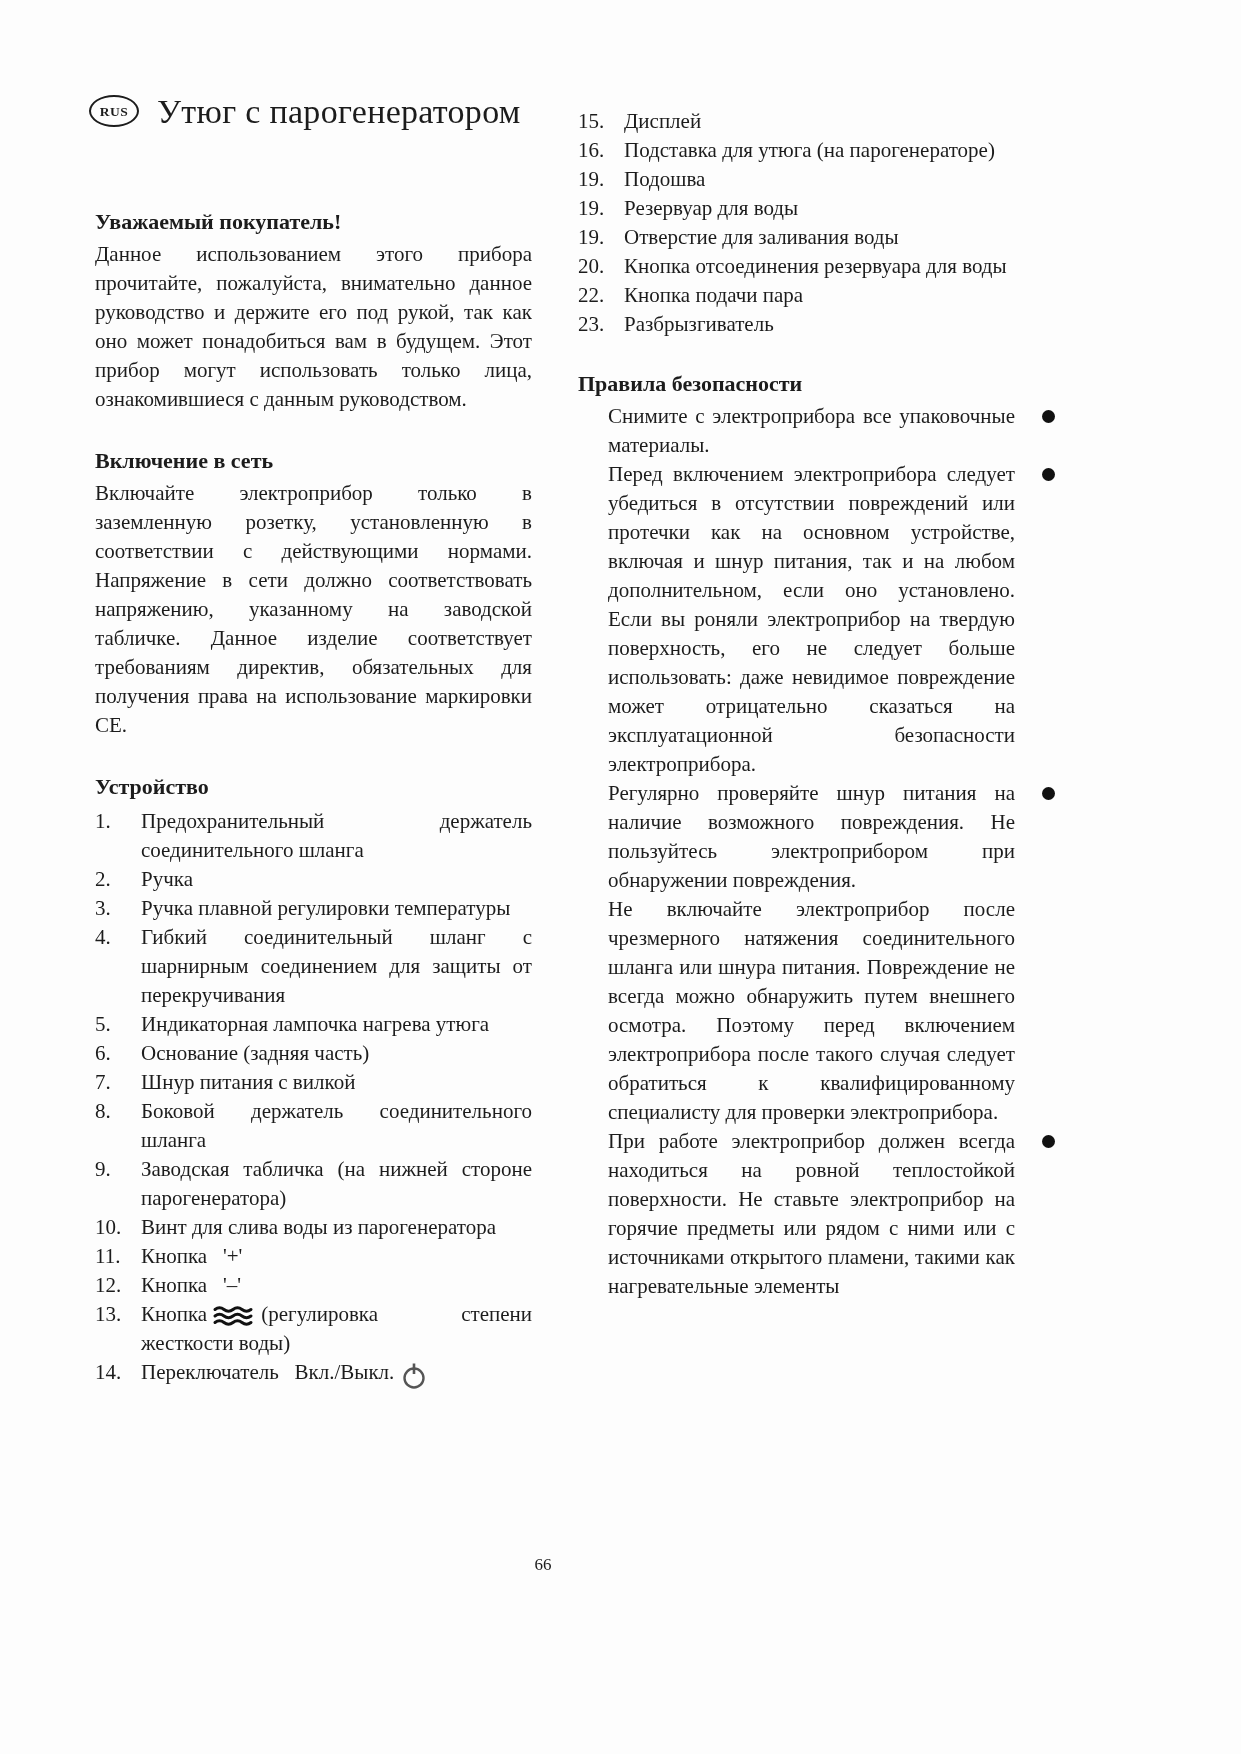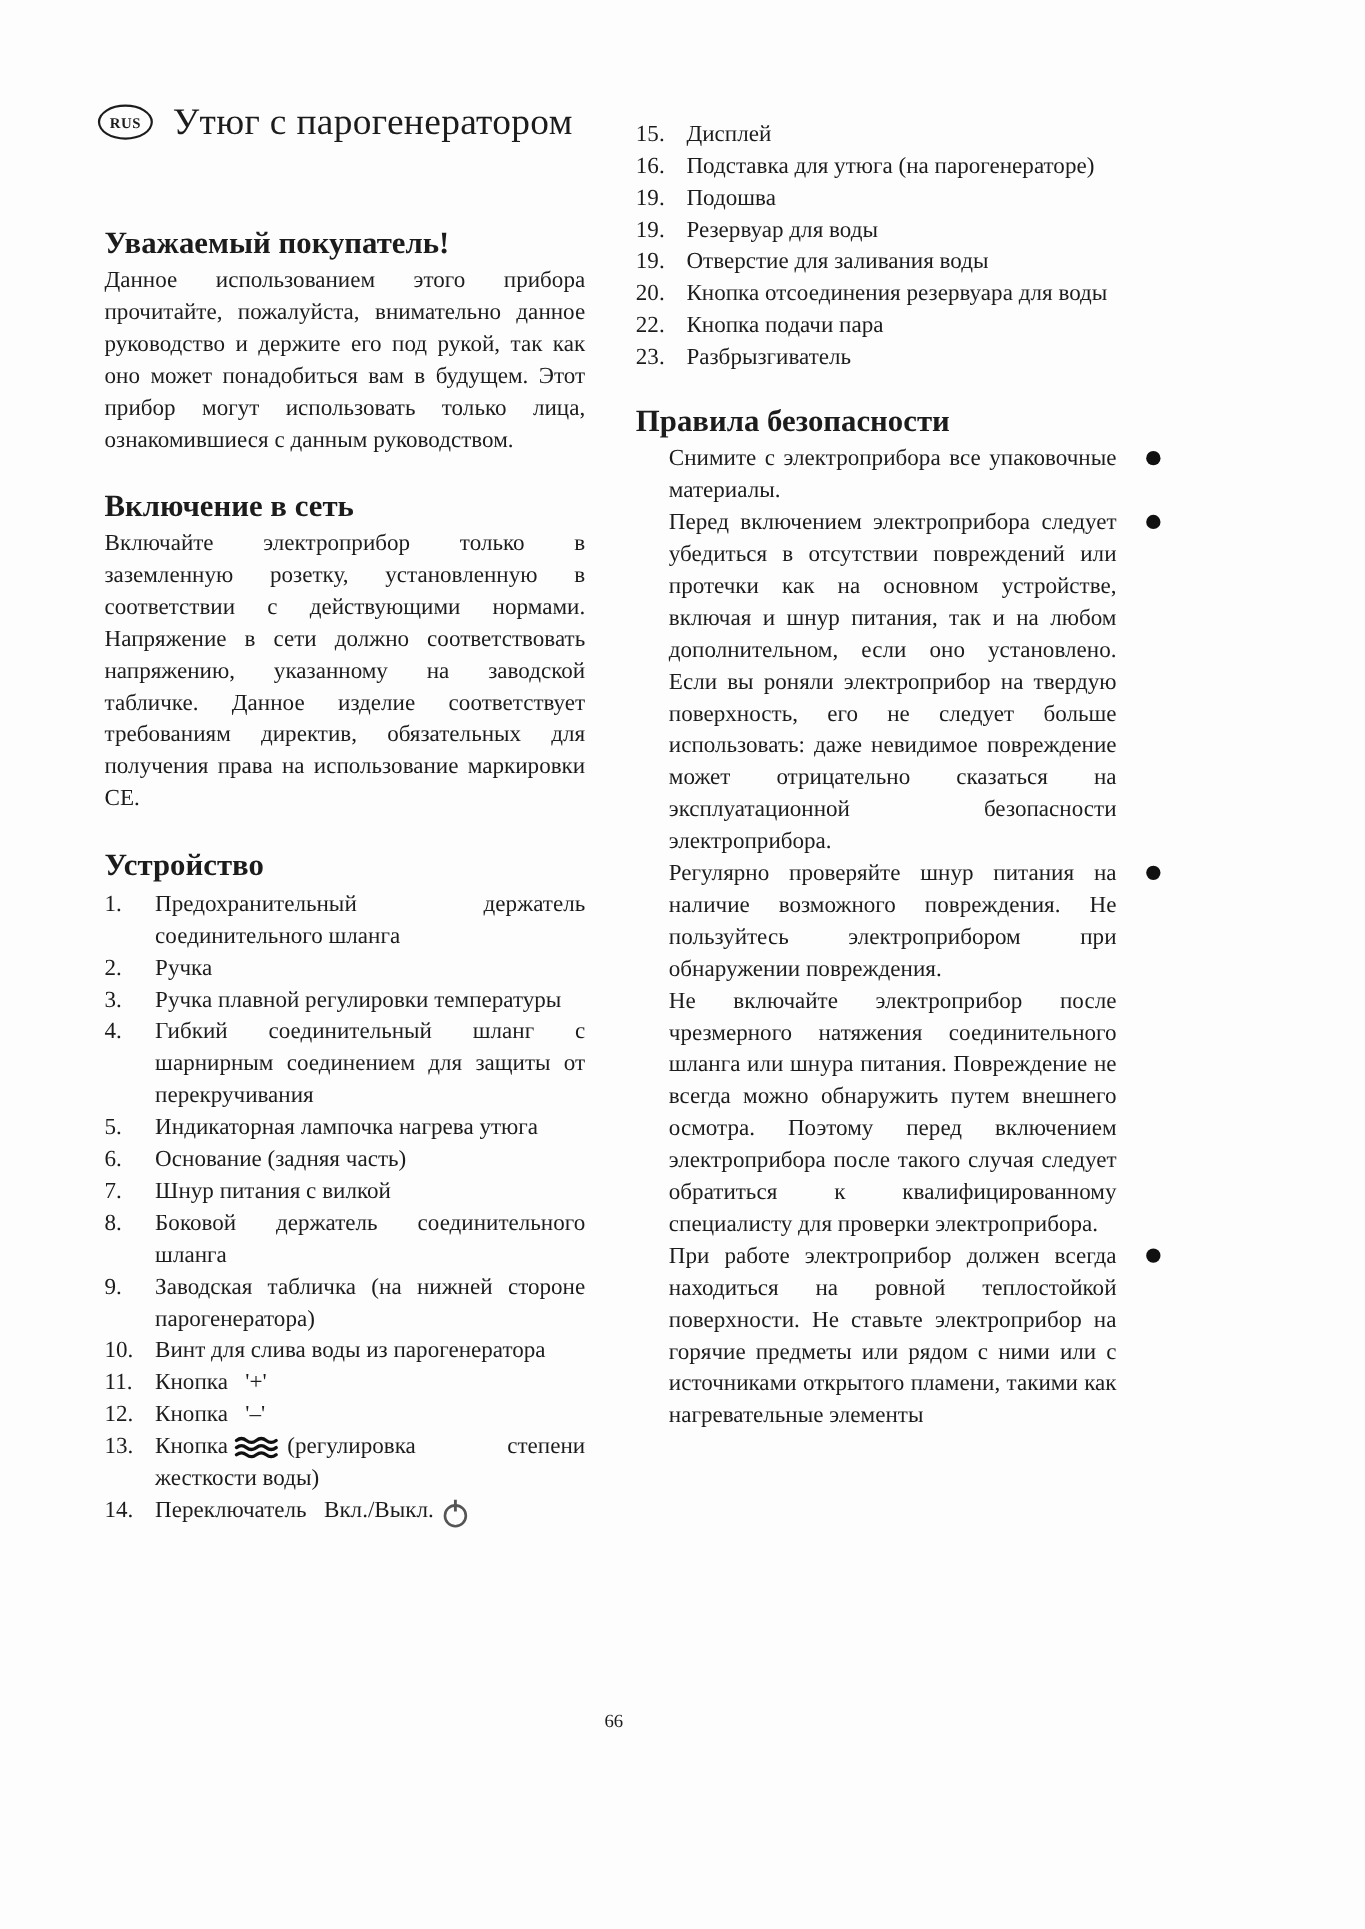--- a/index.html
+++ b/index.html
@@ -23,21 +23,21 @@
   .title-row { display:flex; align-items:center; gap:18px; margin-left:-6px; }
   .badge {
     display:inline-flex; align-items:center; justify-content:center;
     border:2px solid #1c1c1c; border-radius:50%;
     width:50px; height:32px;
     font-size:13.5px; font-weight:bold; letter-spacing:0.5px;
     flex:none;
   }
   h1.title { font-size:34px; font-weight:normal; letter-spacing:0.3px; white-space:nowrap; }
 
-  h2.section { font-size:28px; font-weight:bold; margin-top:32px; margin-bottom:4px; }
+  h2.section { font-size:22px; font-weight:bold; margin-top:32px; margin-bottom:4px; }
   h2.first { margin-top:80px; }
   p.body { text-align:justify; }
 
   
   .nlist { margin-top:6px; }
   .li { display:flex; }
   .li .num { width:46px; flex:none; }
   .li .txt { flex:1; text-align:justify; }
 
   .inline-icon { vertical-align:middle; margin:0 7px; }
@@ -46,21 +46,21 @@
   
   .safety-body { padding-left:30px; }
   .safety-para { position:relative; text-align:justify; }
   .safety-para .bullet {
     position:absolute; right:-40px; top:8px;
     width:13px; height:13px; border-radius:50%;
     background:#111;
   }
 
   .page-number {
-    position:absolute; top:1555px; left:98px; width:920px;
+    position:absolute; top:1555px; left:83px; width:920px;
     text-align:center; font-size:17px;
   }
 </style>
 </head>
 <body>
 
 <div class="page">
   <div class="columns">
 
     <div class="col">

